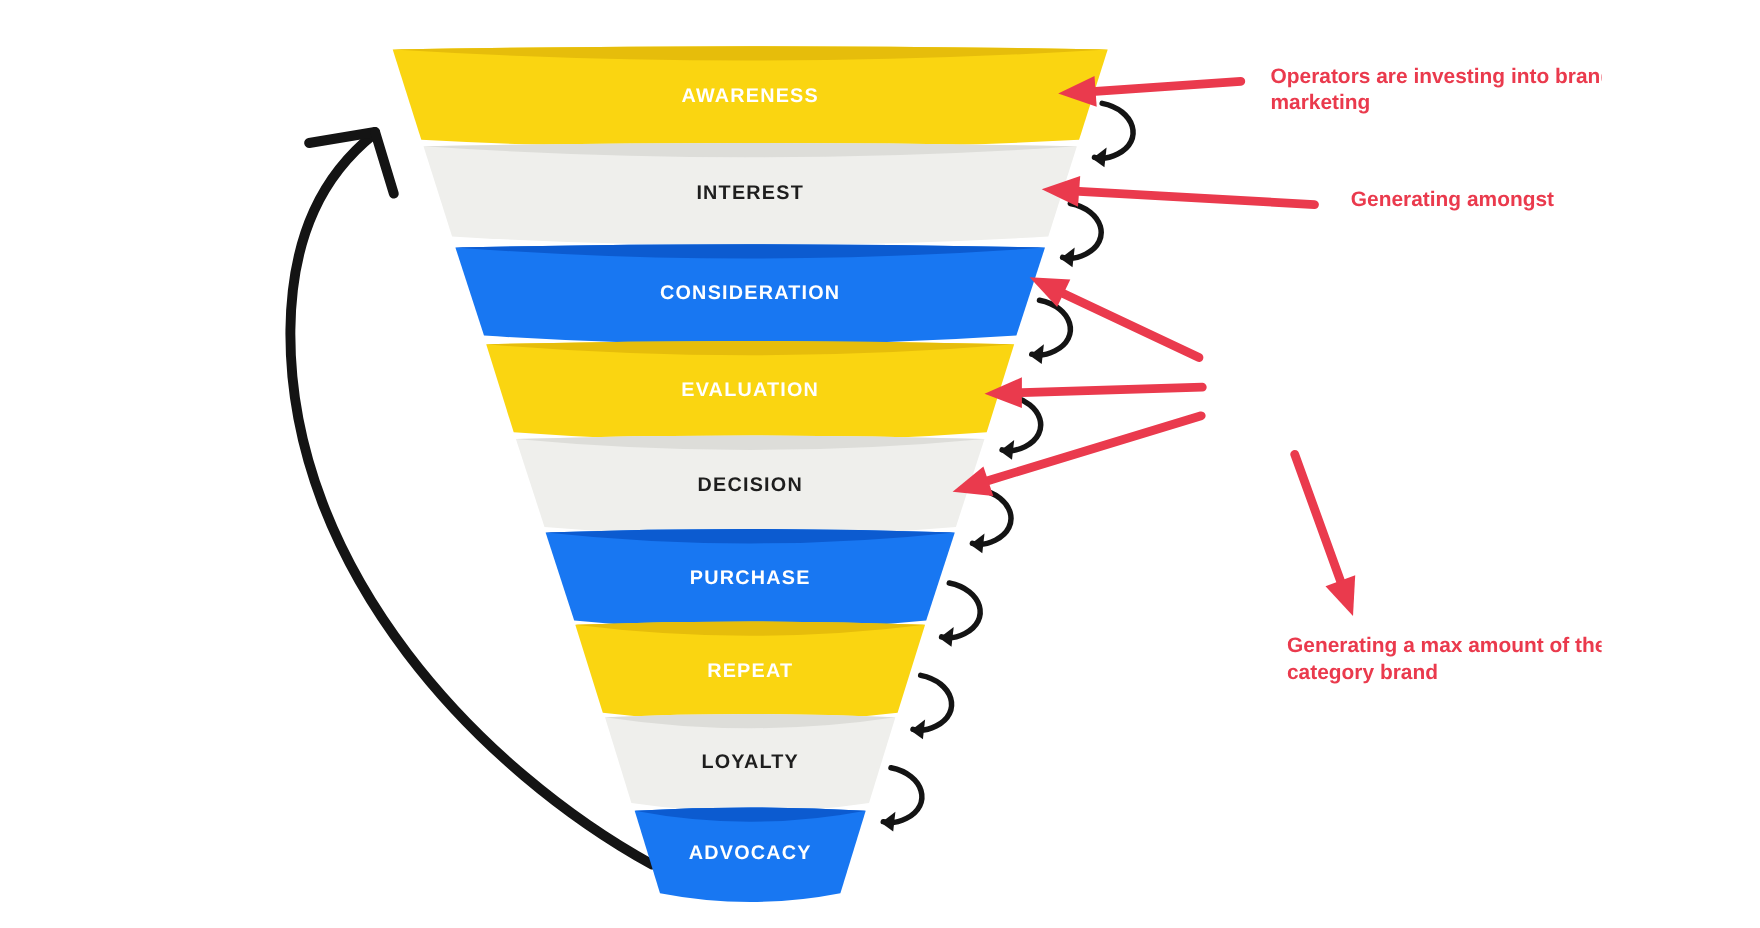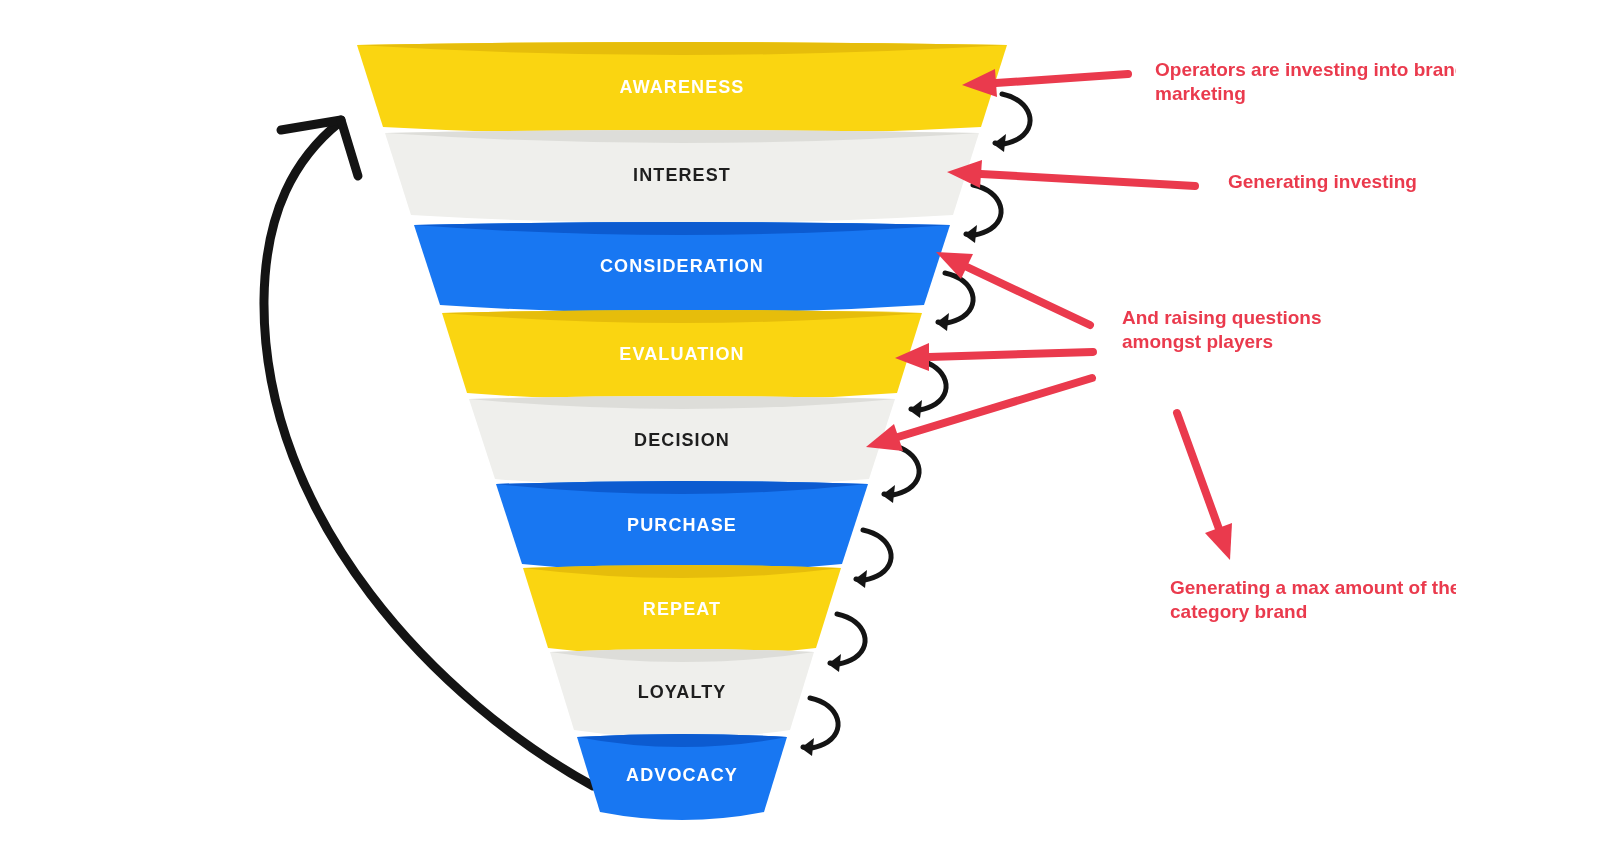--- a/index.html
+++ b/index.html
@@ -147,17 +147,16 @@
       <path class="red-shaft" d="M1092 378 L898 437"></path>
       <polygon class="red-head" points="866,447 894,424 903,451"></polygon>
     </g>
     <g>
       <path class="red-shaft" d="M1177 413 L1219 529"></path>
       <polygon class="red-head" points="1230,560 1205,533 1232,523"></polygon>
     </g>
   </svg>
 
   <div class="ann ann-operators">Operators are investing into brand marketing</div>
-  <div class="ann ann-interest">Generating investing</div>
-  <div class="ann ann-questions">And raising questions amongst players</div>
+  <div class="ann ann-interest">Generating amongst</div>
   <div class="ann ann-impact">Generating a max amount of the affiliate category brand</div>
 
 </div>
 
 </body></html>

